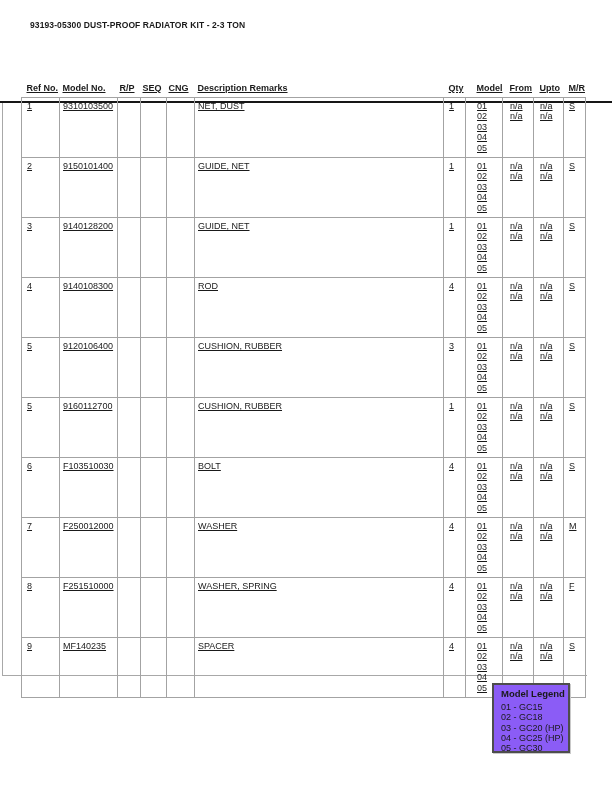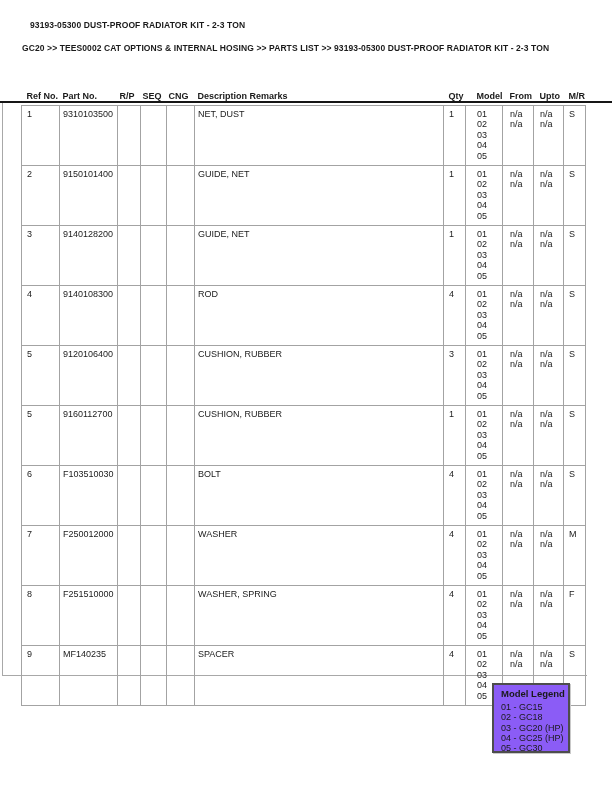--- a/index.html
+++ b/index.html
@@ -26,21 +26,21 @@
   .thick-rule{
     position:absolute;left:0;top:101px;width:612px;height:2px;
     background:#161616;
   }
   .frame{
     position:absolute;left:2px;top:103px;width:584px;height:572px;
     border-left:1px solid #a8a8a8;
     border-bottom:1px solid #a8a8a8;
   }
   .tablewrap{
-    position:absolute;left:21px;top:84px;width:493px;
+    position:absolute;left:21px;top:76px;width:493px;text-decoration:underline;
   }
   table.parts{
     border-collapse:collapse;table-layout:fixed;width:564px;
     font-size:9px;line-height:10.4px;color:#1a1a1a;
   }
   table.parts thead th{
     font-size:9px;font-weight:bold;text-align:left;
     vertical-align:bottom;height:17px;padding:0 0 4px 0;
     border:none;white-space:nowrap;
   }
@@ -80,21 +80,20 @@
     font-size:9px;line-height:10.3px;white-space:nowrap;
   }
 </style>
 </head>
 <body>
 
 <div class="page">
 
   <div class="doc-title">93193-05300 DUST-PROOF RADIATOR KIT - 2-3 TON</div>
 
-  <div class="breadcrumb">GC20 &gt;&gt; TEES0002 CAT OPTIONS &amp; INTERNAL HOSING &gt;&gt; PARTS LIST &gt;&gt; 93193-05300 DUST-PROOF RADIATOR KIT - 2-3 TON</div>
 
   <div class="thick-rule"></div>
   <div class="frame"></div>
 
   <div class="tablewrap">
     <table class="parts">
       <colgroup>
         <col style="width:38px">
           <col style="width:58px">
           <col style="width:23px">
@@ -103,21 +102,21 @@
           <col style="width:249px">
         <col style="width:22px">
           <col style="width:37px">
           <col style="width:31px">
         <col style="width:30px">
           <col style="width:22px">
       </colgroup>
       <thead>
         <tr>
           <th>Ref No.</th>
-          <th>Part No.</th>
+          <th>Model No.</th>
           <th>R/P</th>
           <th>SEQ</th>
           <th>CNG</th>
           <th>Description Remarks</th>
           <th>Qty</th>
           <th>Model</th>
           <th>From</th>
           <th>Upto</th>
           <th>M/R</th>
         </tr>

